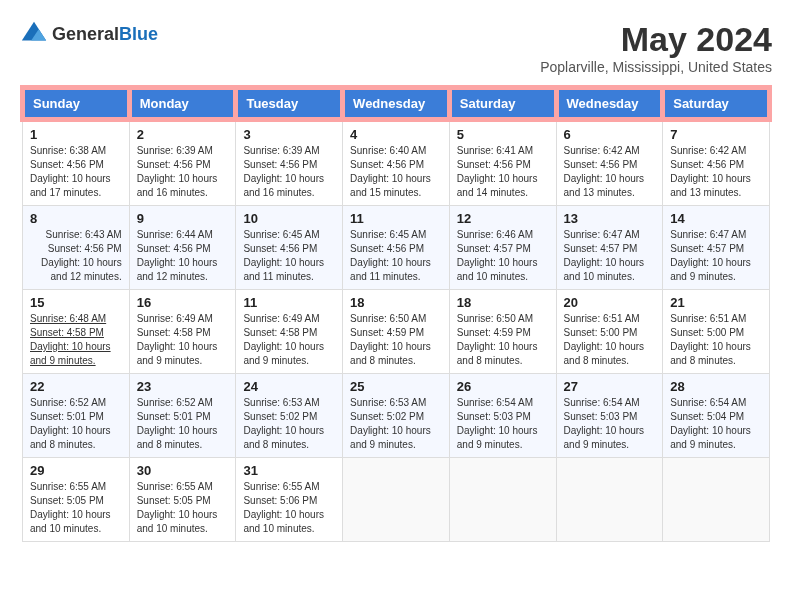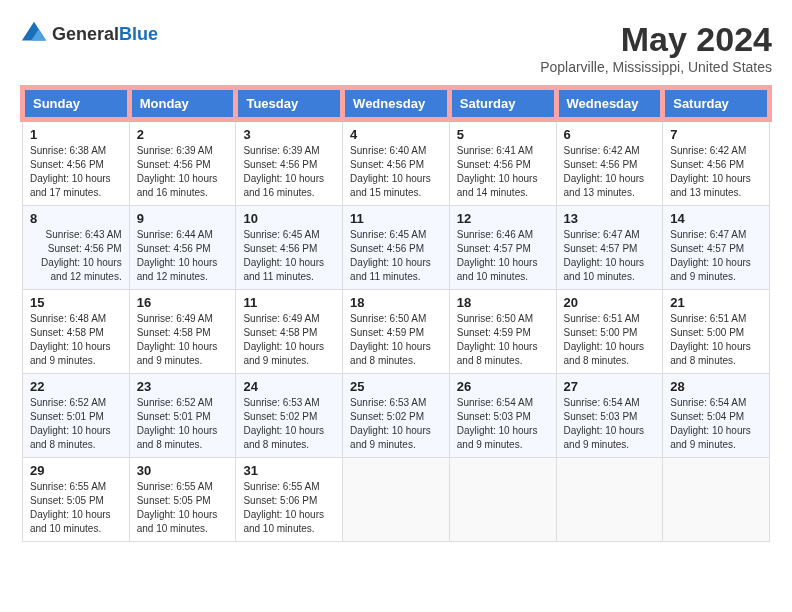--- a/index.html
+++ b/index.html
@@ -222,21 +222,21 @@
           <span class="day-num">14</span>
           <div class="day-info" style="white-space: pre-line;">Sunrise: 6:47 AM
 Sunset: 4:57 PM
 Daylight: 10 hours
 and 9 minutes.</div>
         </td>
       </tr>
       <tr>
         <td>
           <span class="day-num">15</span>
-          <div class="day-info" style="white-space: pre-line;">Sunrise: 6:48 AM
+          <div class="day-info" style="white-space: pre-line; text-decoration: underline;">Sunrise: 6:48 AM
 Sunset: 4:58 PM
 Daylight: 10 hours
 and 9 minutes.</div>
         </td>
         <td>
           <span class="day-num">16</span>
           <div class="day-info" style="white-space: pre-line;">Sunrise: 6:49 AM
 Sunset: 4:58 PM
 Daylight: 10 hours
 and 9 minutes.</div>

